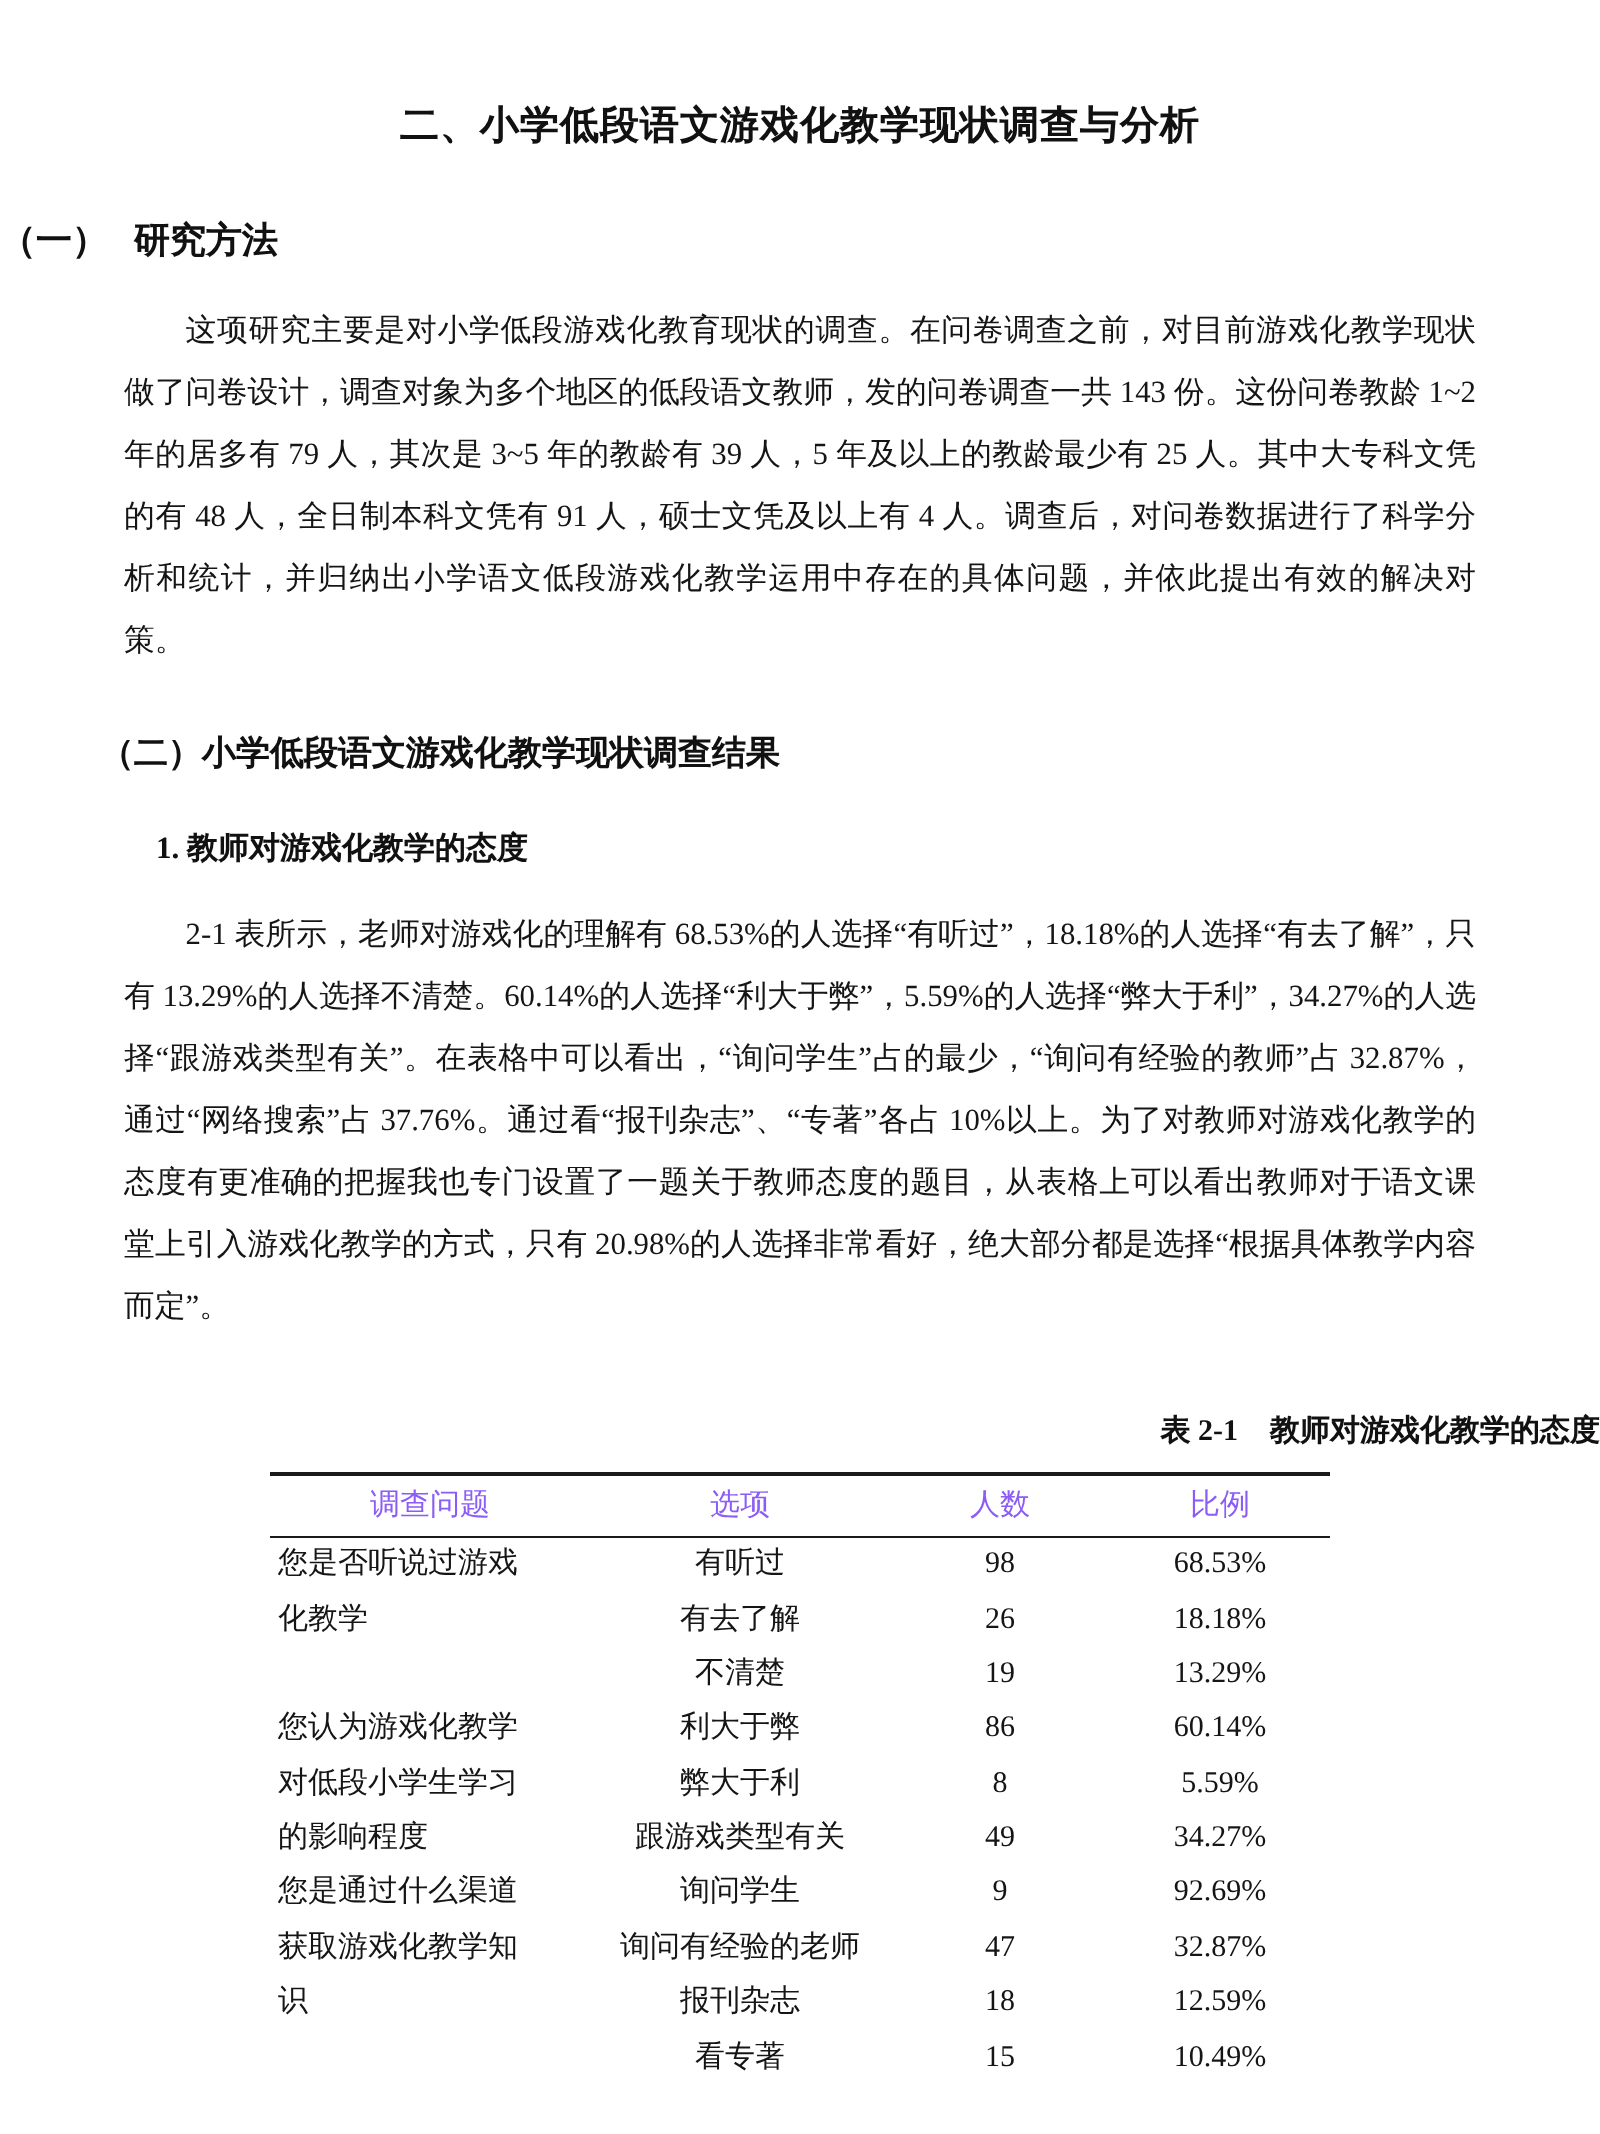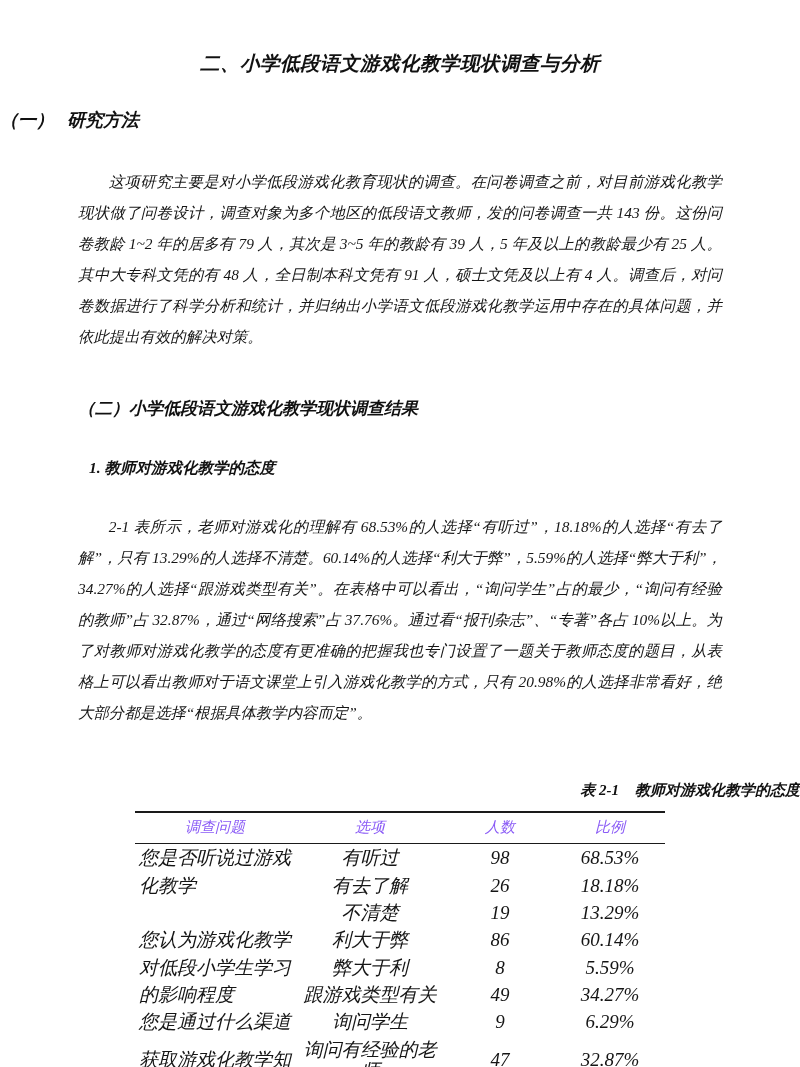--- a/index.html
+++ b/index.html
@@ -14,21 +14,20 @@
     color: #1a1a1a;
     position: relative;
     overflow: hidden;
   }
   .page {
     width: 800px;
     height: 894px;
     position: relative;
     box-sizing: border-box;
     padding: 0;
-    font-style: italic;
   }
 
   
   .doc-title {
     text-align: center;
     font-size: 19.5px;
     font-weight: bold;
     letter-spacing: 0.5px;
     margin: 0;
     padding-top: 50px;
@@ -45,39 +44,39 @@
   }
   .h-level2 .gap {
     display: inline-block;
     width: 13px;
   }
   .h-level3 {
     font-size: 17px;
     font-weight: bold;
     margin: 0;
     padding-top: 29px;
-    padding-left: 78px;
+    padding-left: 50px;
     line-height: 1.4;
     color: #111;
   }
   .h-level4 {
     font-size: 15.5px;
     font-weight: bold;
-    margin: 11px;
+    margin: 0;
     padding-top: 25px;
     padding-left: 78px;
     line-height: 1.4;
     color: #111;
   }
 
   
   .para {
     font-size: 15.4px;
     line-height: 31px;
-    margin: 16px;
+    margin: 0;
     padding: 0 62px 0 62px;
     text-align: justify;
     text-justify: inter-ideograph;
     text-indent: 2em;
     color: #151515;
   }
   .para.first { padding-top: 17px; }
   .para.second { padding-top: 16px; }
 
   
@@ -103,21 +102,21 @@
   }
   table.survey thead th {
     font-size: 15px;
     font-weight: normal;
     padding: 5px 0 6px 0;
     color: #8b5cf6;
     border-top: 2.1px solid #1a1a1a;
     border-bottom: 1.6px solid #1a1a1a;
   }
   table.survey tbody td {
-    font-size: 19px;
+    font-size: 15px;
     padding: 3.2px 0;
     text-align: center;
     color: #151515;
     line-height: 21px;
   }
   table.survey col.c-question { width: 160px; }
   table.survey col.c-option   { width: 150px; }
   table.survey col.c-count    { width: 110px; }
   table.survey col.c-ratio    { width: 110px; }
 
@@ -203,21 +202,21 @@
           <tr>
             <td class="q-cell">的影响程度</td>
             <td>跟游戏类型有关</td>
             <td class="num-cell">49</td>
             <td class="pct-cell">34.27%</td>
           </tr>
           <tr>
             <td class="q-cell">您是通过什么渠道</td>
             <td>询问学生</td>
             <td class="num-cell">9</td>
-            <td class="pct-cell">6.29%</td>
+            <td class="pct-cell">92.69%</td>
           </tr>
           <tr>
             <td class="q-cell">获取游戏化教学知</td>
             <td>询问有经验的老师</td>
             <td class="num-cell">47</td>
             <td class="pct-cell">32.87%</td>
           </tr>
           <tr>
             <td class="q-cell">识</td>
             <td>报刊杂志</td>

